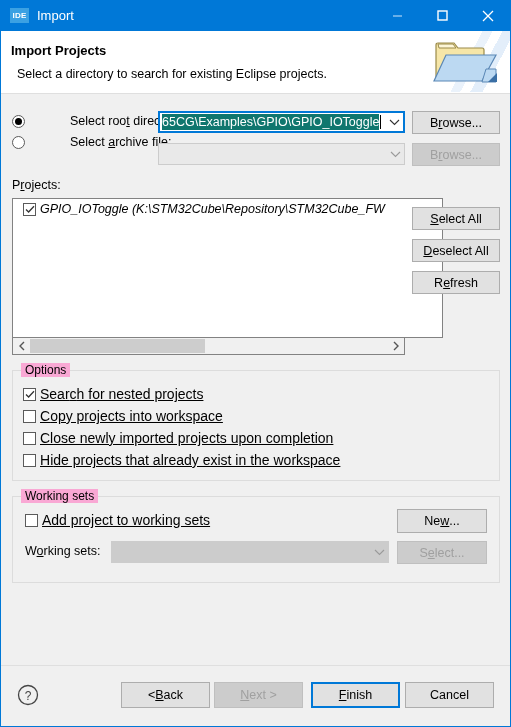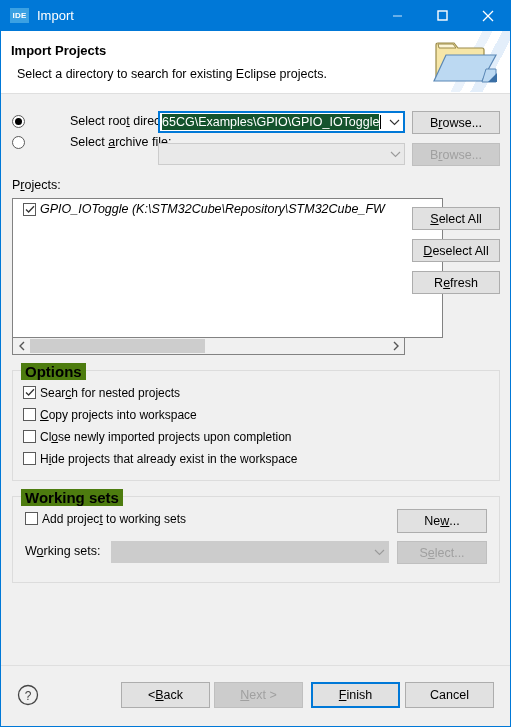--- a/index.html
+++ b/index.html
@@ -159,21 +159,21 @@
   .combo-text {
     flex: 1;
     display: flex;
     align-items: center;
     padding: 0 2px;
     overflow: hidden;
     white-space: nowrap;
     font-size: 12.5px;
   }
   .combo-text .sel {
-    background: #14532d;
+    background: #0f766e;
     color: #ffffff;
     padding: 1px 0;
   }
   .caret {
     width: 1px;
     background: #000;
     height: 14px;
     margin-left: 1px;
   }
   .combo-arrow {
@@ -261,38 +261,39 @@
     background: #ffffff;
     flex: none;
     margin-right: 4px;
     display: inline-flex;
     align-items: center;
     justify-content: center;
   }
   .check-row {
     position: absolute;
     display: flex;
-    font-size: 12px;
+    align-items: center;
+    font-size: 14px;
     white-space: nowrap;
+    text-decoration: underline;
   }
 
   
   .group {
     position: absolute;
     box-sizing: border-box;
     border: 1px solid #dcdcdc;
   }
   .group-title {
     position: absolute;
     top: -8px;
     left: 8px;
-    background: #4d7c0f;
+    background: #f9a8d4;
     padding: 0 4px;
-    font-size: 15px;
-    font-weight: bold;
+    font-size: 12px;
   }
 
   .disabled-text { color: #000000; }
 
   
   .footer {
     position: absolute;
     left: 0;
     right: 0;
     bottom: 0;

